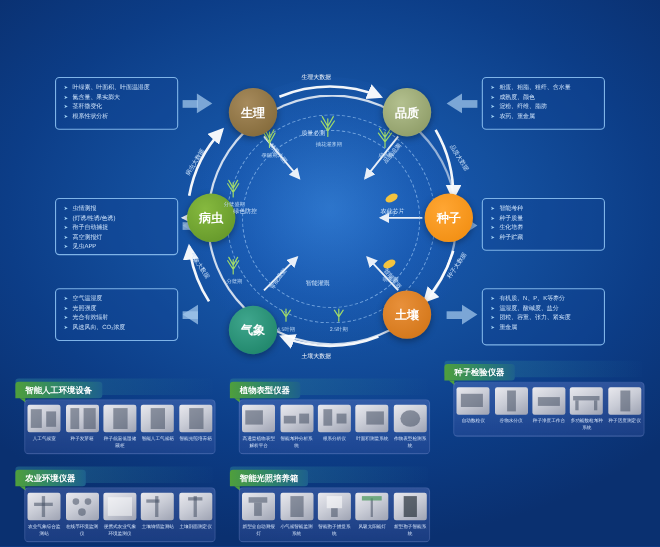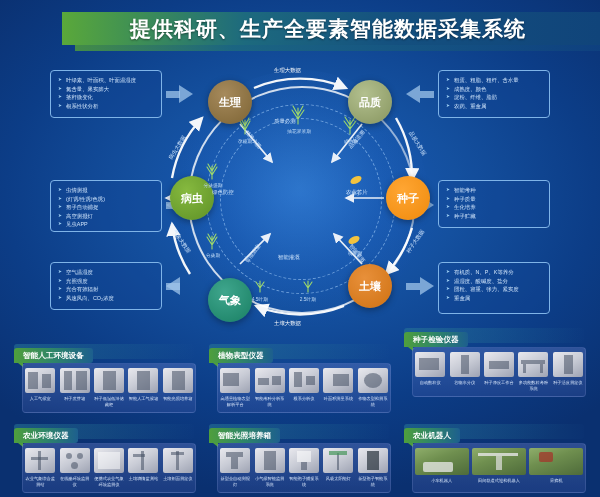--- a/index.html
+++ b/index.html
@@ -92,25 +92,20 @@
   .thumb.wide{width:54px;height:27px;}
   .thumb.photo{background:linear-gradient(160deg,#8fae6b 0%,#6f8f4f 40%,#4e6b3a 100%);}
   .thumb i{position:absolute;display:block;background:rgba(70,80,100,.55);}
   .pcap{font-size:4.2px;line-height:5.6px;color:#d7e5fa;margin-top:3px;padding:0 1px;}
 </style>
 </head>
 <body>
 
 <div class="stage">
 
-  <div class="hdr">
-    <div class="hdr-band"></div>
-    <div class="hdr-band2"></div>
-    <div class="hdr-title">提供科研、生产全要素智能数据采集系统</div>
-  </div>
 
   <div class="ibox" id="box-physiology">
     <ul>
       <li>叶绿素、叶面积、叶面温湿度</li>
       <li>氮含量、果实膨大</li>
       <li>茎秆微变化</li>
       <li>根系性状分析</li>
     </ul>
   </div>
   <div class="arw-stem" style="left:166px;top:91px;width:14px;"></div>
@@ -472,39 +467,14 @@
         </div>
       <div class="pitem">
           <div class="thumb">
             <i style="left:9px;top:3px;width:12px;height:19px;background:rgba(40,50,60,.7);"></i>
           </div>
           <div class="pcap">新型孢子智能系统</div>
         </div>
     </div>
   </div>
 
-  <div class="panel" style="left:404px;top:424px;width:184px;">
-    <div class="ptab-tail" style="width:180px;"></div>
-    <div class="ptab">农业机器人</div>
-    <div class="pbody" style="left:8px;top:19px;width:172px;height:48px;">
-      <div class="pitem">
-          <div class="thumb wide photo">
-            <i style="left:8px;top:14px;width:30px;height:10px;background:rgba(235,235,235,.75);border-radius:2px;"></i>
-          </div>
-          <div class="pcap">小车机器人</div>
-        </div>
-      <div class="pitem">
-          <div class="thumb wide photo">
-            <i style="left:6px;top:5px;width:40px;height:3px;background:rgba(230,230,230,.8);"></i>
-            <i style="left:24px;top:8px;width:6px;height:14px;background:rgba(225,225,225,.7);"></i>
-          </div>
-          <div class="pcap">田间轨道式巡检机器人</div>
-        </div>
-      <div class="pitem">
-          <div class="thumb wide photo">
-            <i style="left:10px;top:4px;width:14px;height:10px;background:rgba(160,60,45,.8);border-radius:2px;"></i>
-          </div>
-          <div class="pcap">采摘机</div>
-        </div>
-    </div>
-  </div>
 
 </div>
 
 </body></html>

